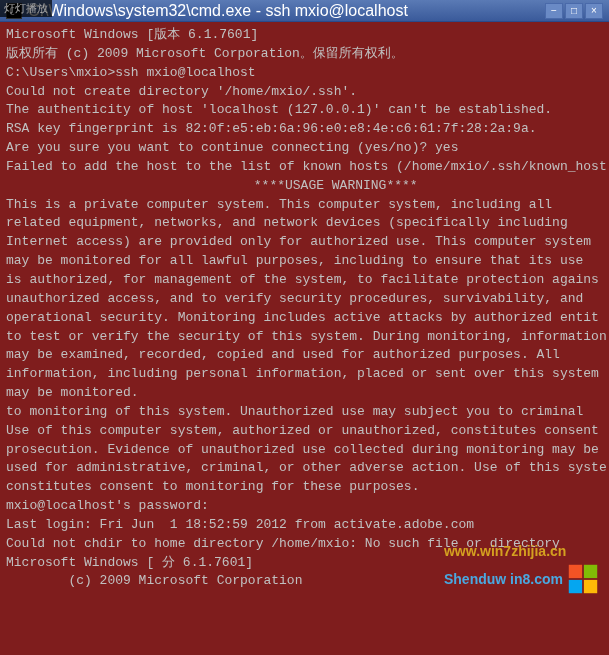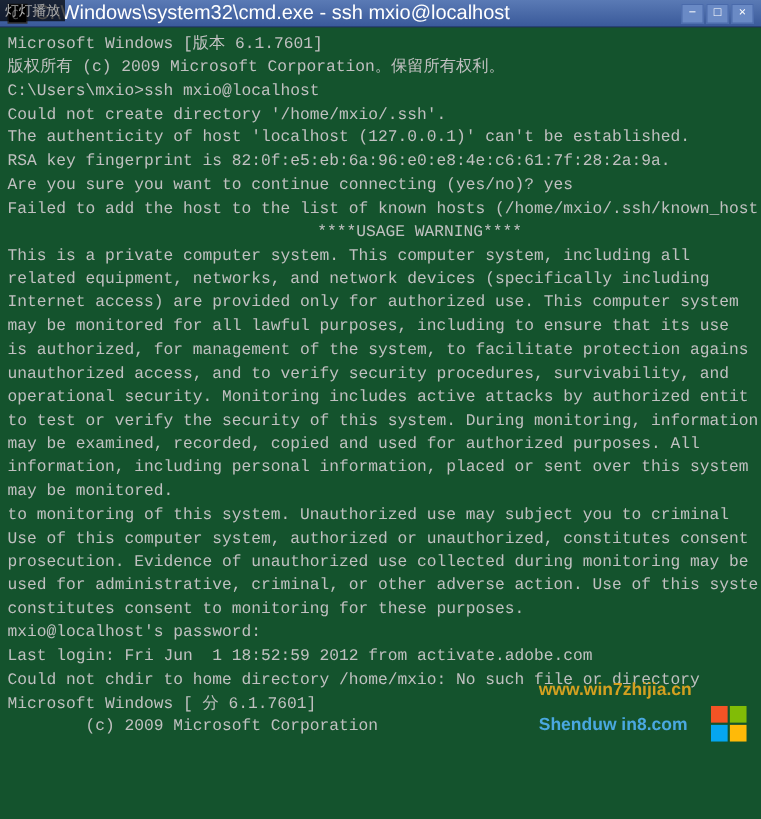--- a/index.html
+++ b/index.html
@@ -65,21 +65,21 @@
       background: rgba(0,0,0,0.7);
       color: #aaa;
       font-size: 11px;
       font-family: Arial, sans-serif;
       padding: 1px 4px;
       z-index: 10;
     }
 
     
     #terminal {
-      background: #14532d;
+      background: #7f1d1d;
       color: #c0c0c0;
       width: 609px;
       height: 633px;
       padding: 4px 6px;
       overflow: hidden;
       position: relative;
       font-size: 13px;
       line-height: 1.45;
     }
 
@@ -104,21 +104,21 @@
     #watermark-url1 {
       color: #d4a020;
       font-family: Arial, sans-serif;
       font-size: 14px;
       font-weight: bold;
       text-align: left;
     }
     #watermark-logo-area {
       display: flex;
       align-items: center;
-      gap: 17px;
+      gap: 4px;
       margin-top: 2px;
     }
     #watermark-url2 {
       color: #4aa8e0;
       font-family: Arial, sans-serif;
       font-size: 14px;
       font-weight: bold;
     }
     #watermark-win-logo {
       width: 32px;

